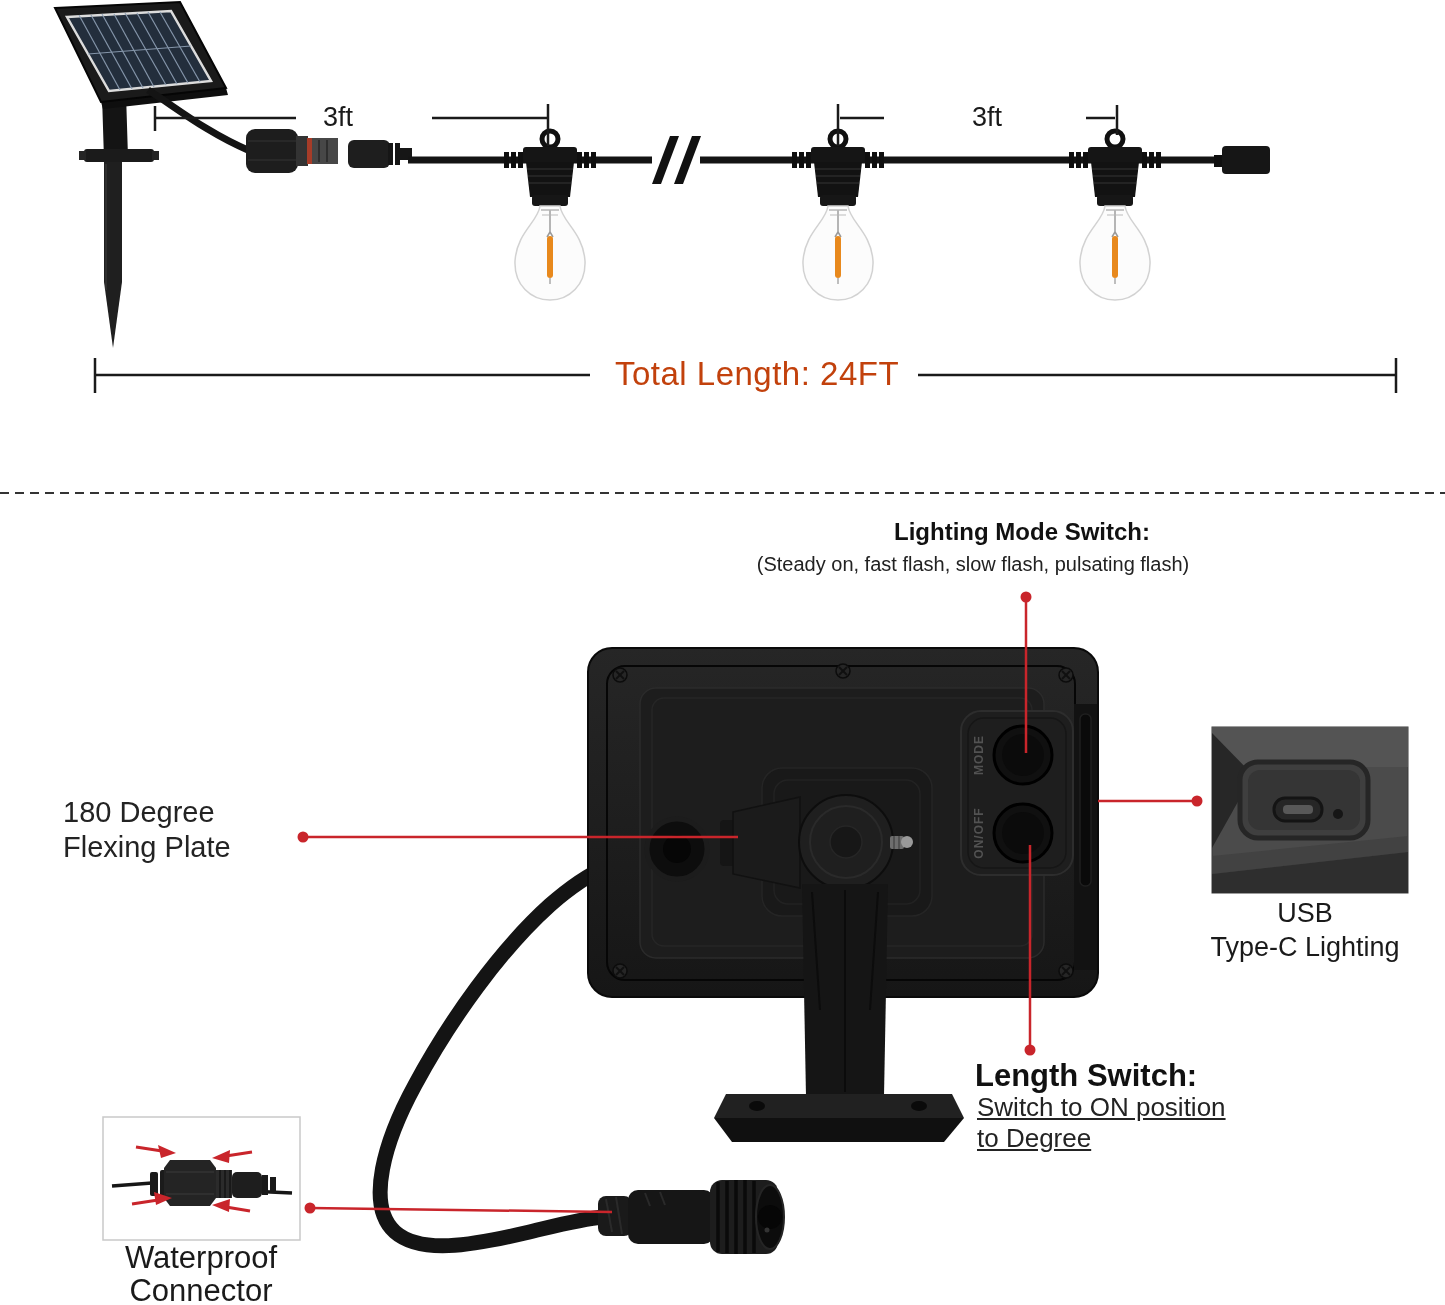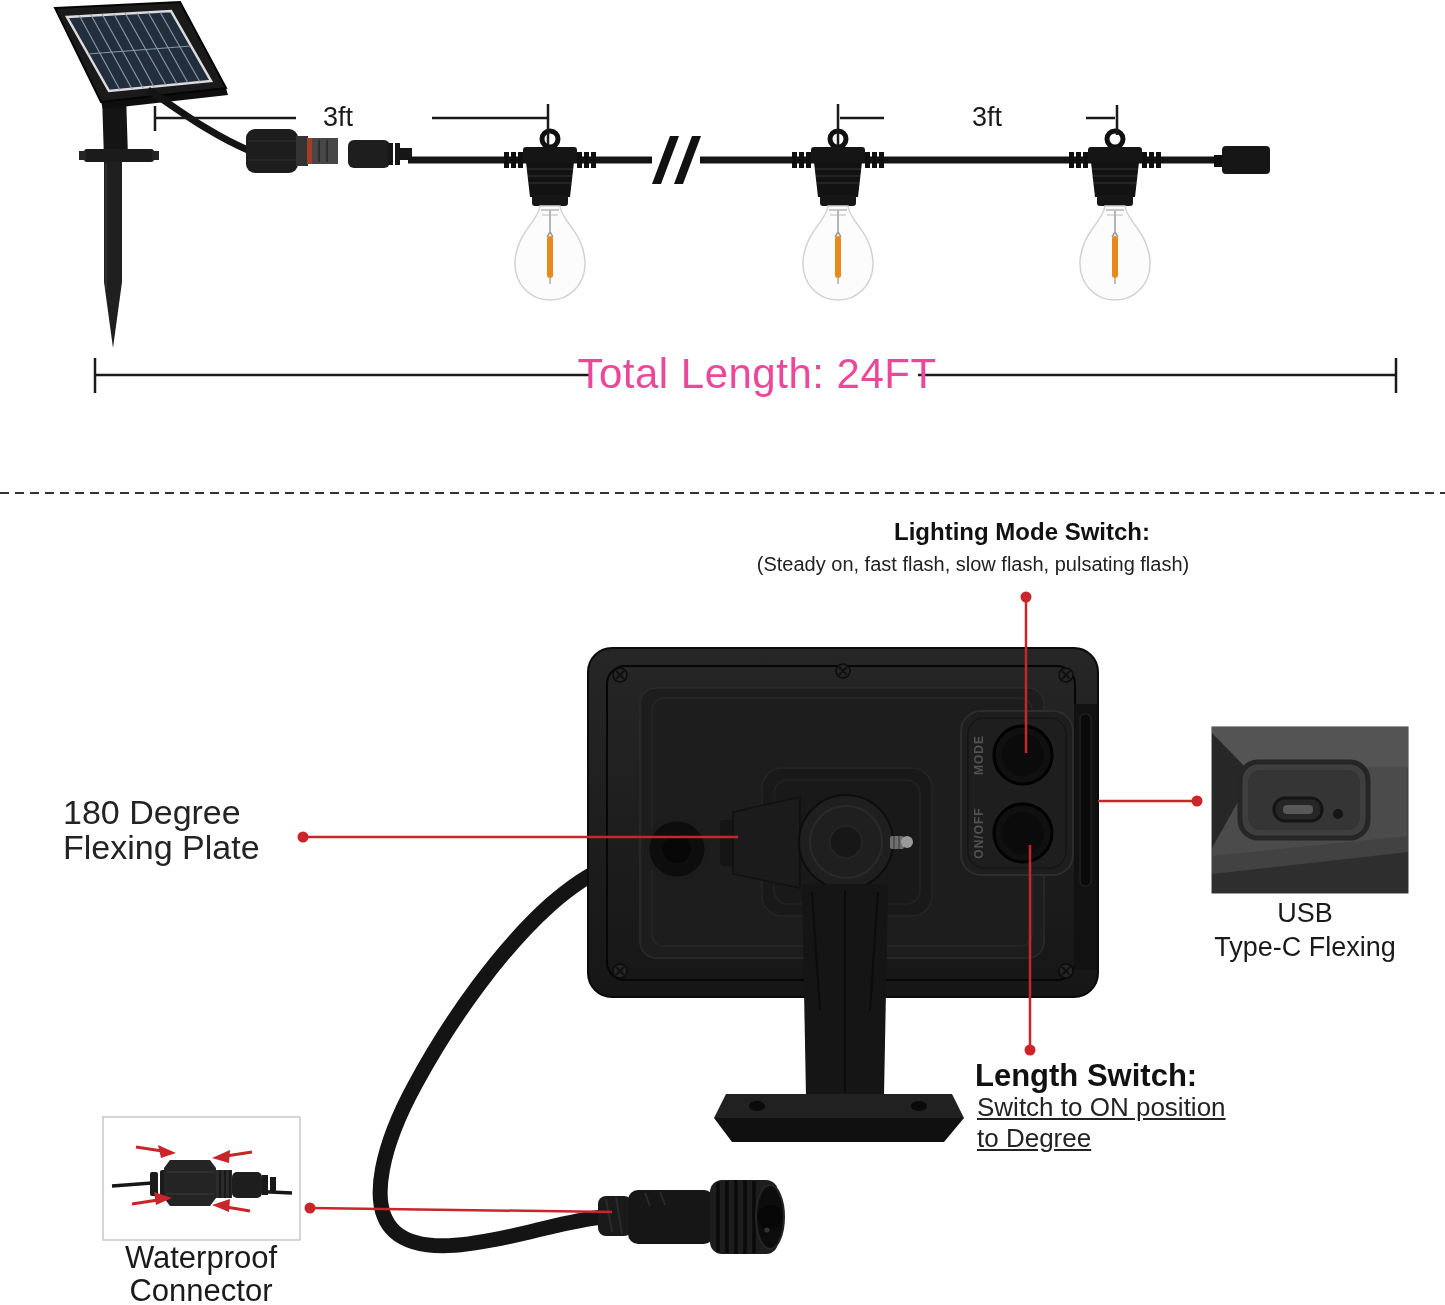--- a/index.html
+++ b/index.html
@@ -2,25 +2,25 @@
 <html><head>
 <meta charset="utf-8">
 <style>
   html,body{margin:0;padding:0;background:#ffffff;}
   #stage{position:relative;width:1445px;height:1305px;background:#ffffff;overflow:hidden;
          font-family:"Liberation Sans", sans-serif;color:#1a1a1a;}
   #diagram-svg{position:absolute;left:0;top:0;}
   .lbl{position:absolute;white-space:nowrap;}
   .center{transform:translate(-50%,-50%);text-align:center;}
   .dim-label{font-size:27px;color:#1a1a1a;}
-  .total-label{font-size:42px;color:#ec4899;letter-spacing:0.5px;}
+  .total-label{font-size:33px;color:#c2410c;letter-spacing:0.5px;}
   .ann-title{font-size:24px;font-weight:bold;color:#111;}
   .ann-sub{font-size:20px;color:#222;}
   .ann-body{font-size:26px;color:#232323;line-height:31px;text-decoration:underline;}
-  .ann-big{font-size:34px;color:#232323;line-height:35px;}
+  .ann-big{font-size:29px;color:#232323;line-height:35px;}
   .vertical-btn-label{font-size:12px;font-weight:bold;color:#525252;letter-spacing:1px;
       transform:translate(-50%,-50%) rotate(-90deg);}
 </style>
 </head>
 <body>
 
 <div id="stage">
 
 <svg id="diagram-svg" width="1445" height="1305" viewBox="0 0 1445 1305">
   <defs>
@@ -308,21 +308,21 @@
 <div class="lbl center ann-title" style="left:1022px;top:532px;">Lighting Mode Switch:</div>
 <div class="lbl center ann-sub" style="left:973px;top:564px;">(Steady on, fast flash, slow flash, pulsating flash)</div>
 
 <div class="lbl ann-big" style="left:63px;top:795px;">
   <div>180 Degree</div>
   <div>Flexing Plate</div>
 </div>
 
 <div class="lbl center" style="left:1305px;top:930px;font-size:27px;line-height:34px;color:#1a1a1a;">
   <div>USB</div>
-  <div>Type-C Flexing</div>
+  <div>Type-C Lighting</div>
 </div>
 
 <div class="lbl ann-title" style="left:975px;top:1058px;font-size:31px;">Length Switch:</div>
 <div class="lbl ann-body" style="left:977px;top:1092px;">
   <div>Switch to ON position</div>
   <div>to Degree</div>
 </div>
 
 <div class="lbl center" style="left:201px;top:1274px;font-size:31px;line-height:33px;color:#1a1a1a;">
   <div>Waterproof</div>

